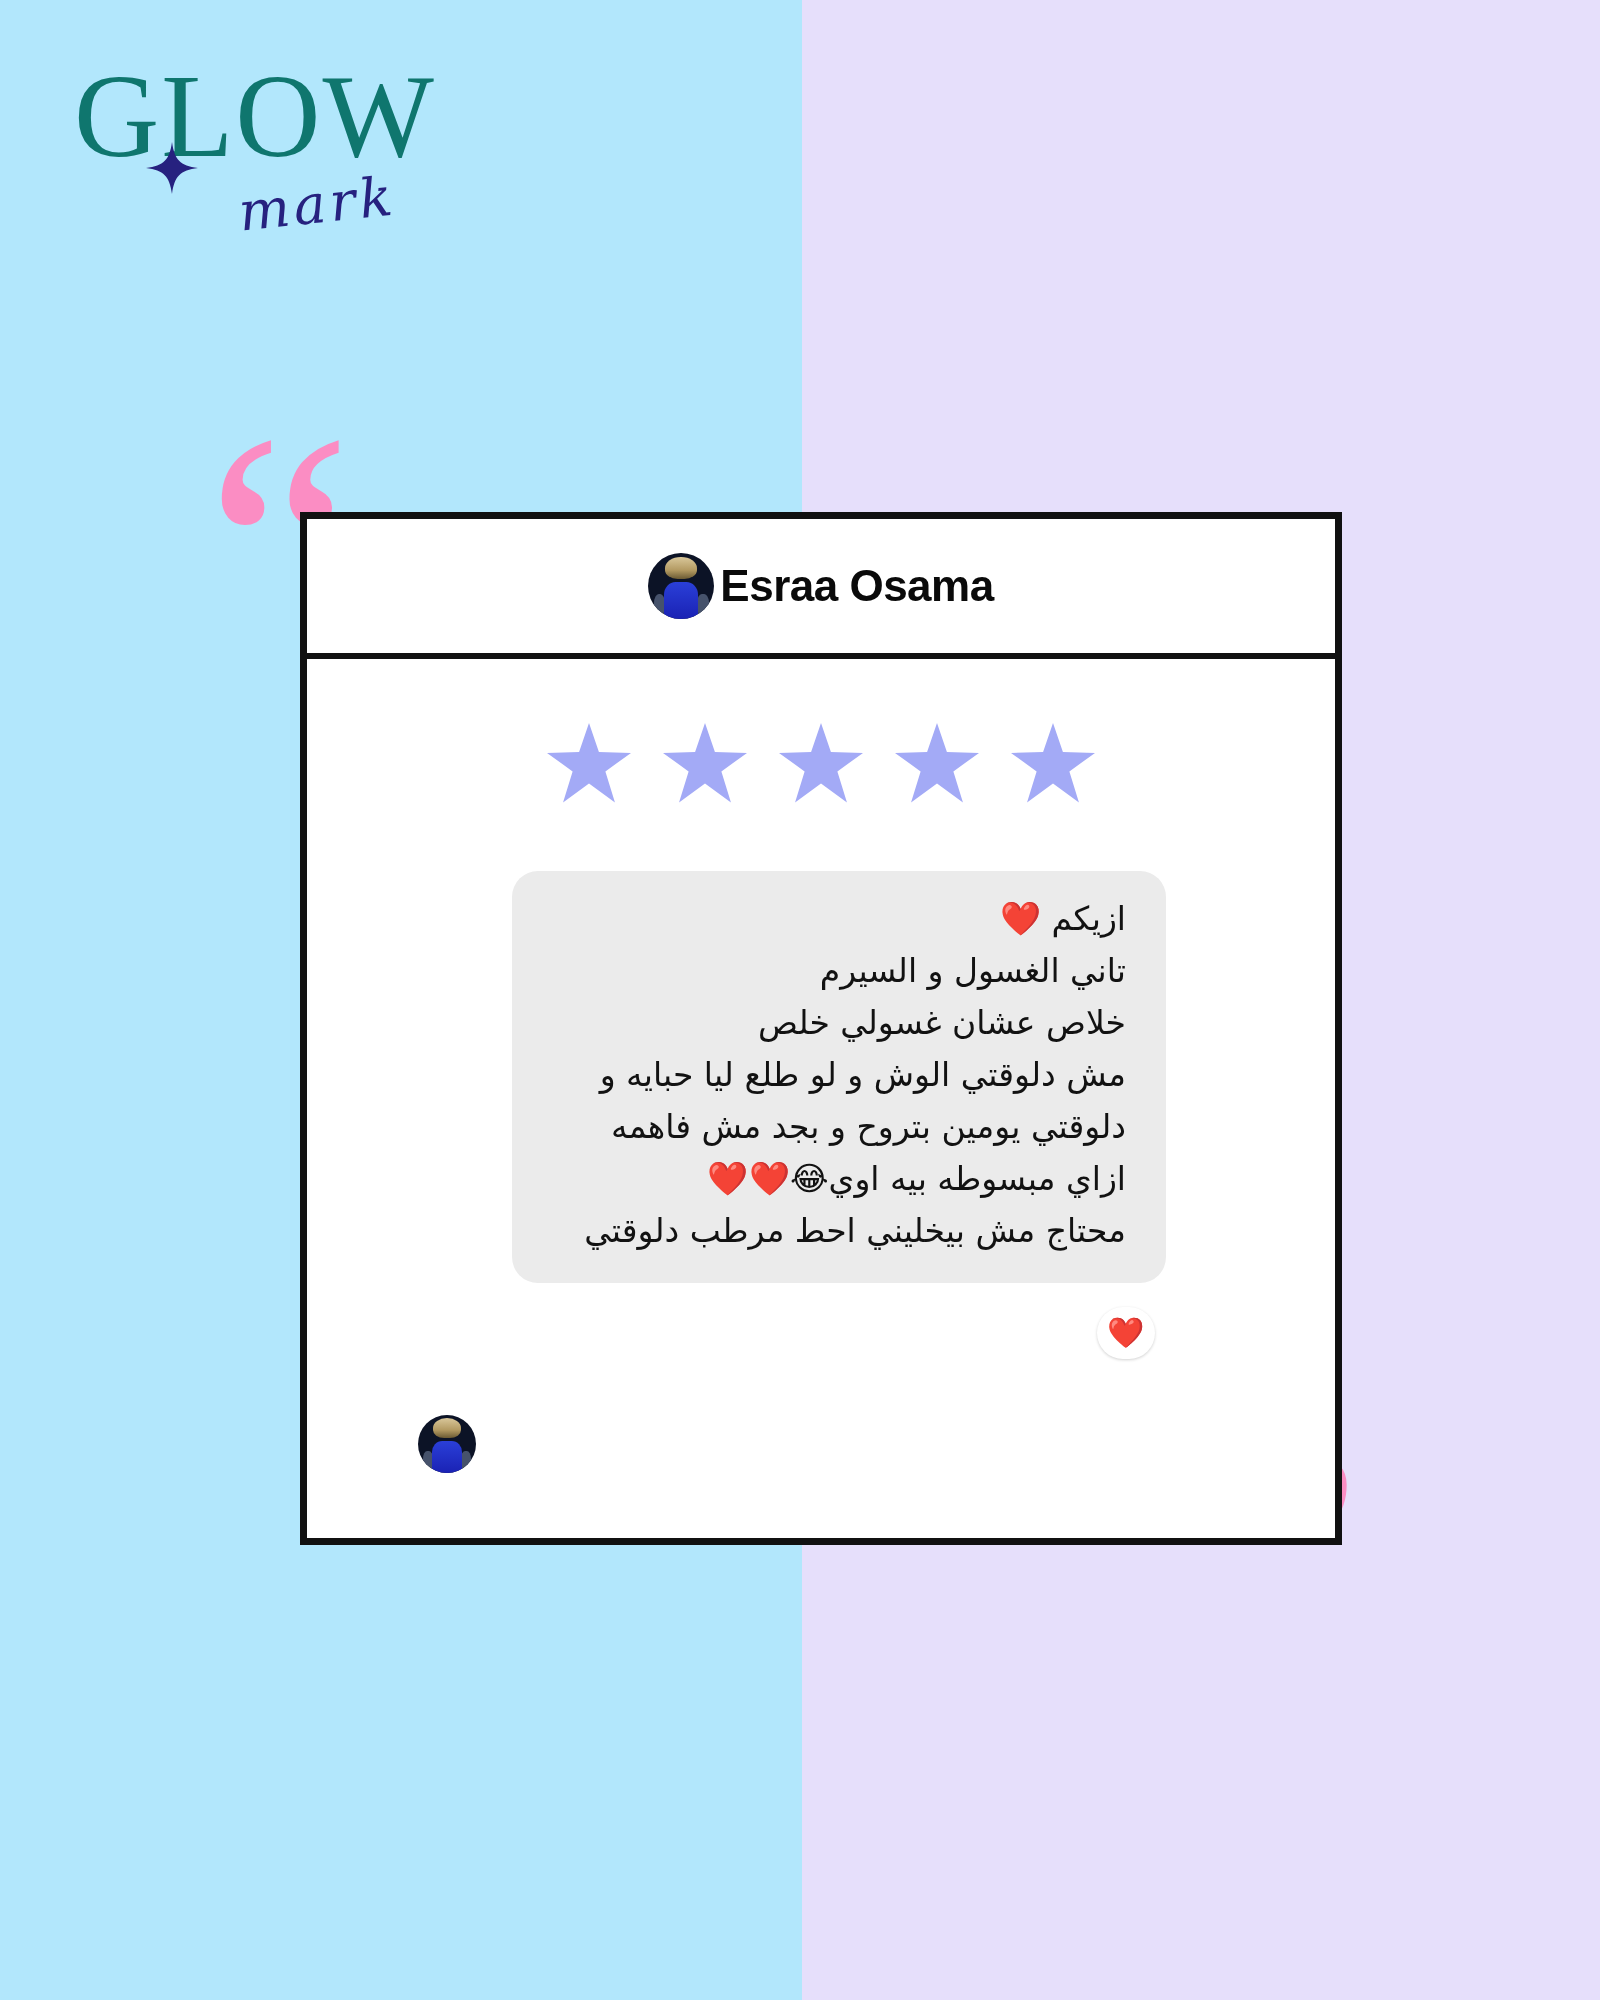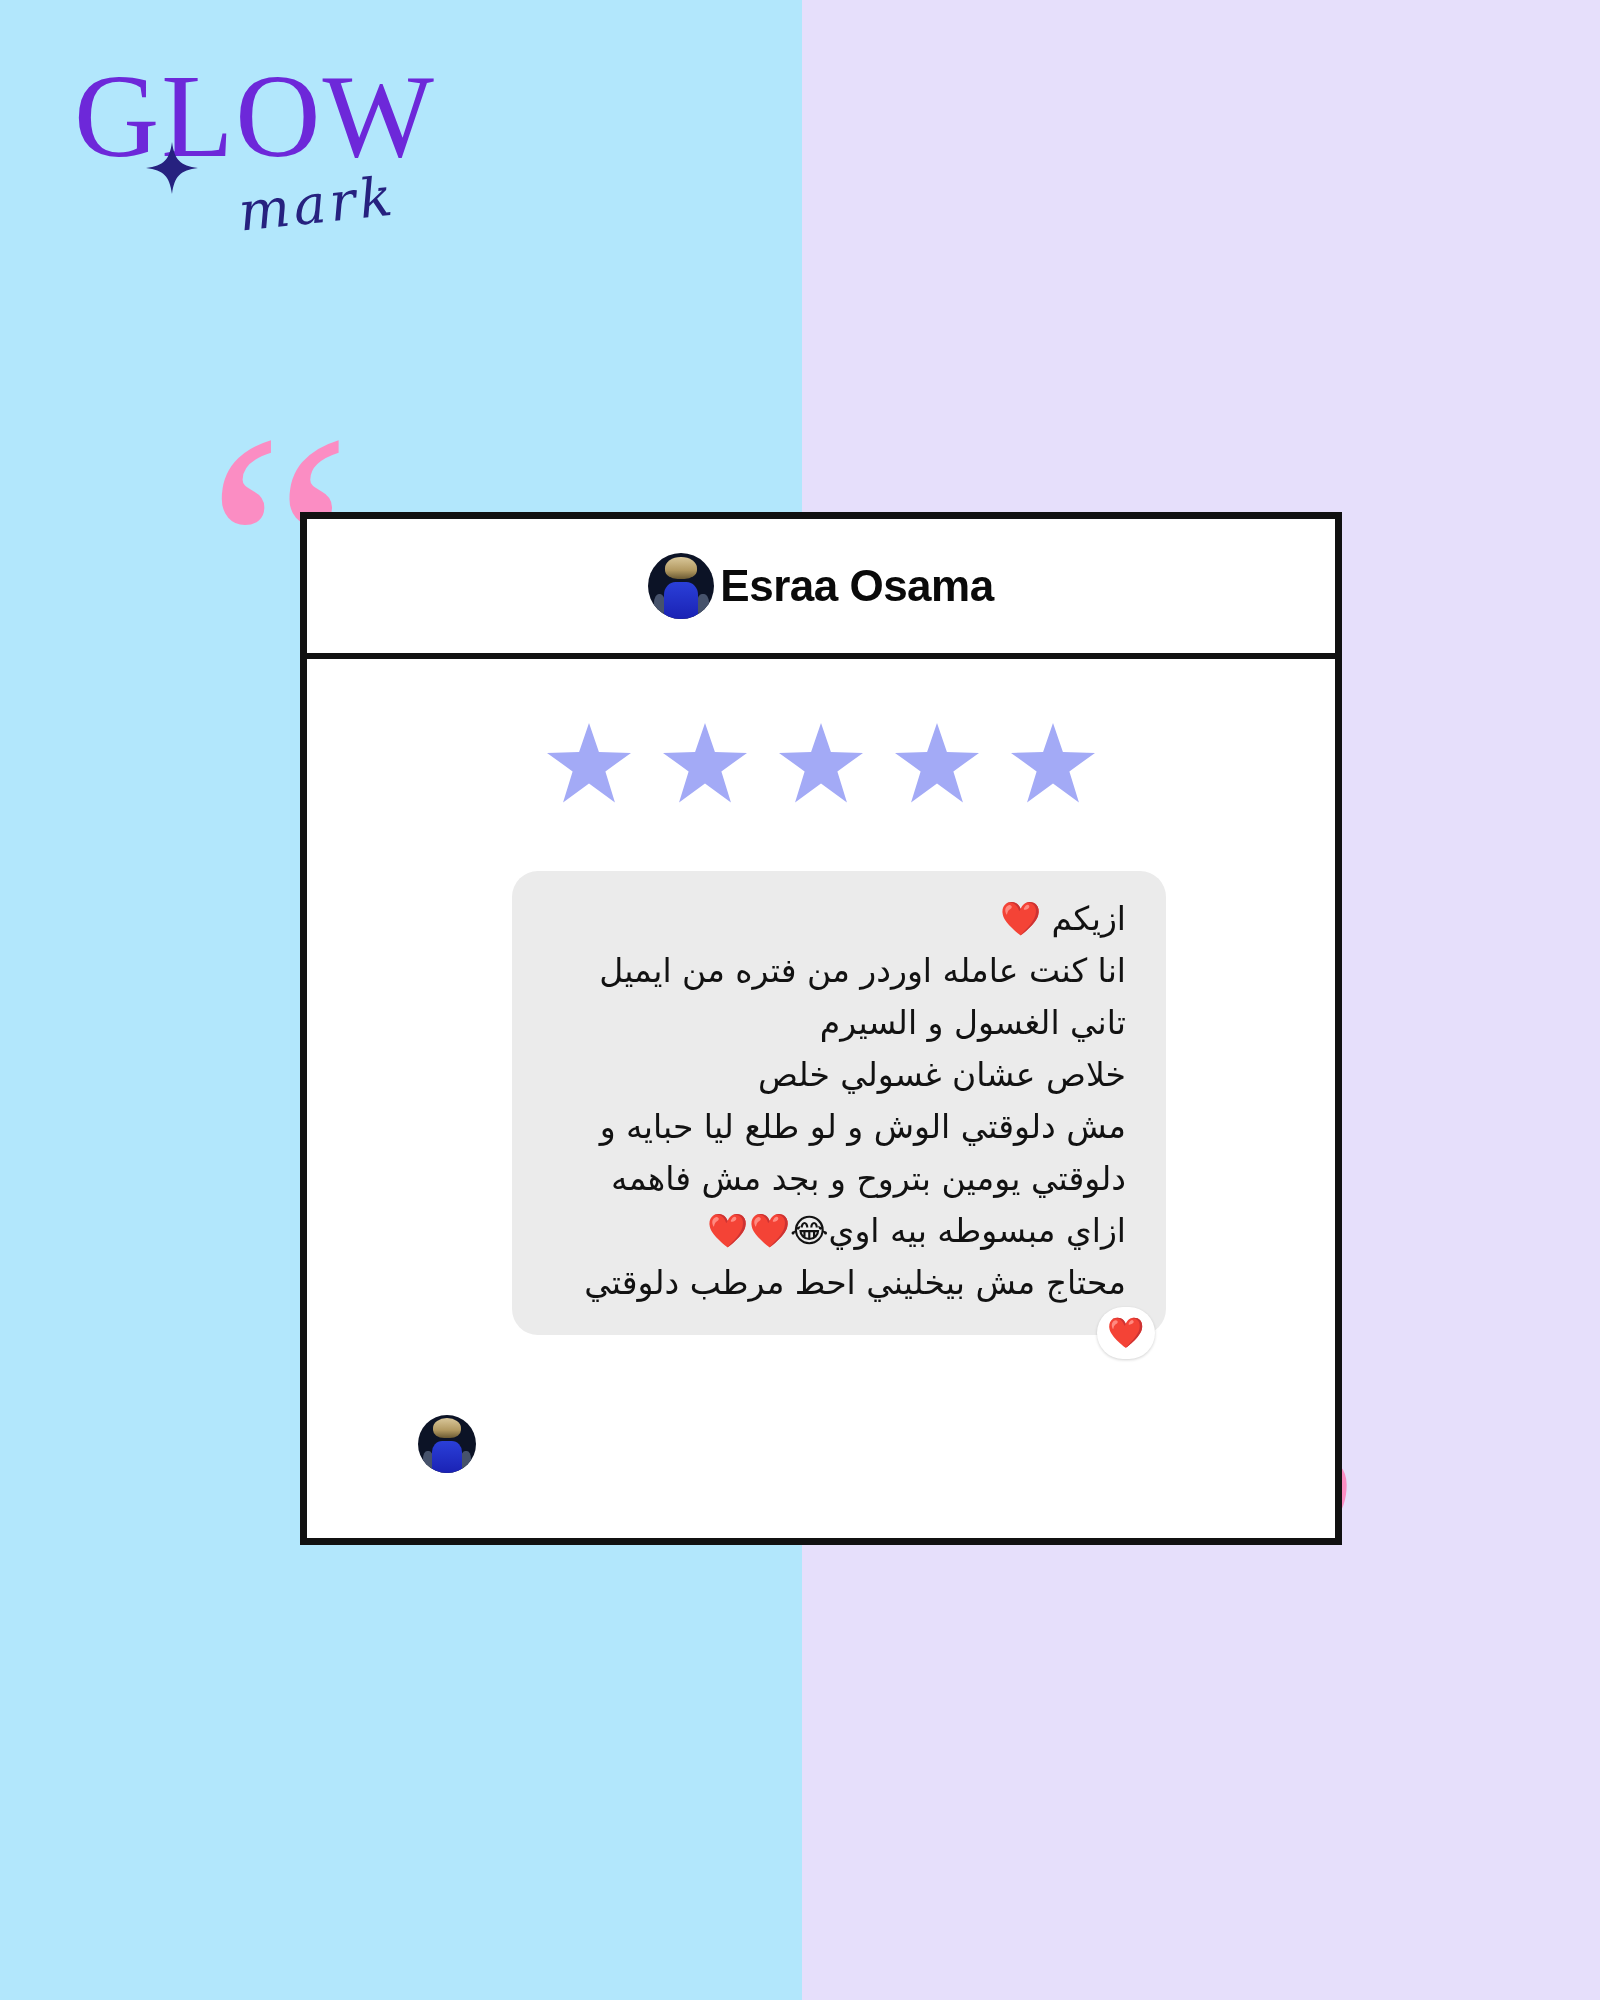--- a/index.html
+++ b/index.html
@@ -15,21 +15,21 @@
     position:absolute; left:0; top:0; width:802px; height:2000px;
     background:#B2E7FC;
   }
 
   
   .logo { position:absolute; left:74px; top:58px; width:420px; height:180px; }
   .logo-glow {
     position:absolute; left:0; top:0;
     font-family:"Liberation Serif", serif;
     font-size:118px; line-height:118px; letter-spacing:2px;
-    color:#6d28d9; font-weight:400;
+    color:#0f766e; font-weight:400;
     white-space:nowrap;
   }
   .logo-sparkle { position:absolute; left:72px; top:84px; width:52px; height:52px; }
   .logo-mark {
     position:absolute; left:162px; top:128px;
     font-family:"DejaVu Serif", serif;
     font-style:italic; font-size:54px; line-height:54px;
     color:#26217F; letter-spacing:4px;
     transform:rotate(-6deg); transform-origin:left top;
   }
@@ -174,21 +174,20 @@
         <svg class="star" viewBox="0 0 100 95">
             <polygon points="50,0 61.8,34.5 100,35.5 69.5,57.5 80.9,94.5 50,72 19.1,94.5 30.5,57.5 0,35.5 38.2,34.5" fill="#A3AAF6"></polygon>
           </svg>
         <svg class="star" viewBox="0 0 100 95">
             <polygon points="50,0 61.8,34.5 100,35.5 69.5,57.5 80.9,94.5 50,72 19.1,94.5 30.5,57.5 0,35.5 38.2,34.5" fill="#A3AAF6"></polygon>
           </svg>
       </div>
 
       <div class="bubble">
         <div class="bubble-line">ازيكم ❤️</div>
-        <div class="bubble-line">انا كنت عامله اوردر من فتره من ايميل</div>
         <div class="bubble-line">تاني الغسول و السيرم</div>
         <div class="bubble-line">خلاص عشان غسولي خلص</div>
         <div class="bubble-line">مش دلوقتي الوش و لو طلع ليا حبايه و</div>
         <div class="bubble-line">دلوقتي يومين بتروح و بجد مش فاهمه</div>
         <div class="bubble-line">ازاي مبسوطه بيه اوي😂❤️❤️</div>
         <div class="bubble-line">محتاج مش بيخليني احط مرطب دلوقتي</div>
       </div>
 
       <div class="avatar-sm">
         <div class="av-hair"></div>

